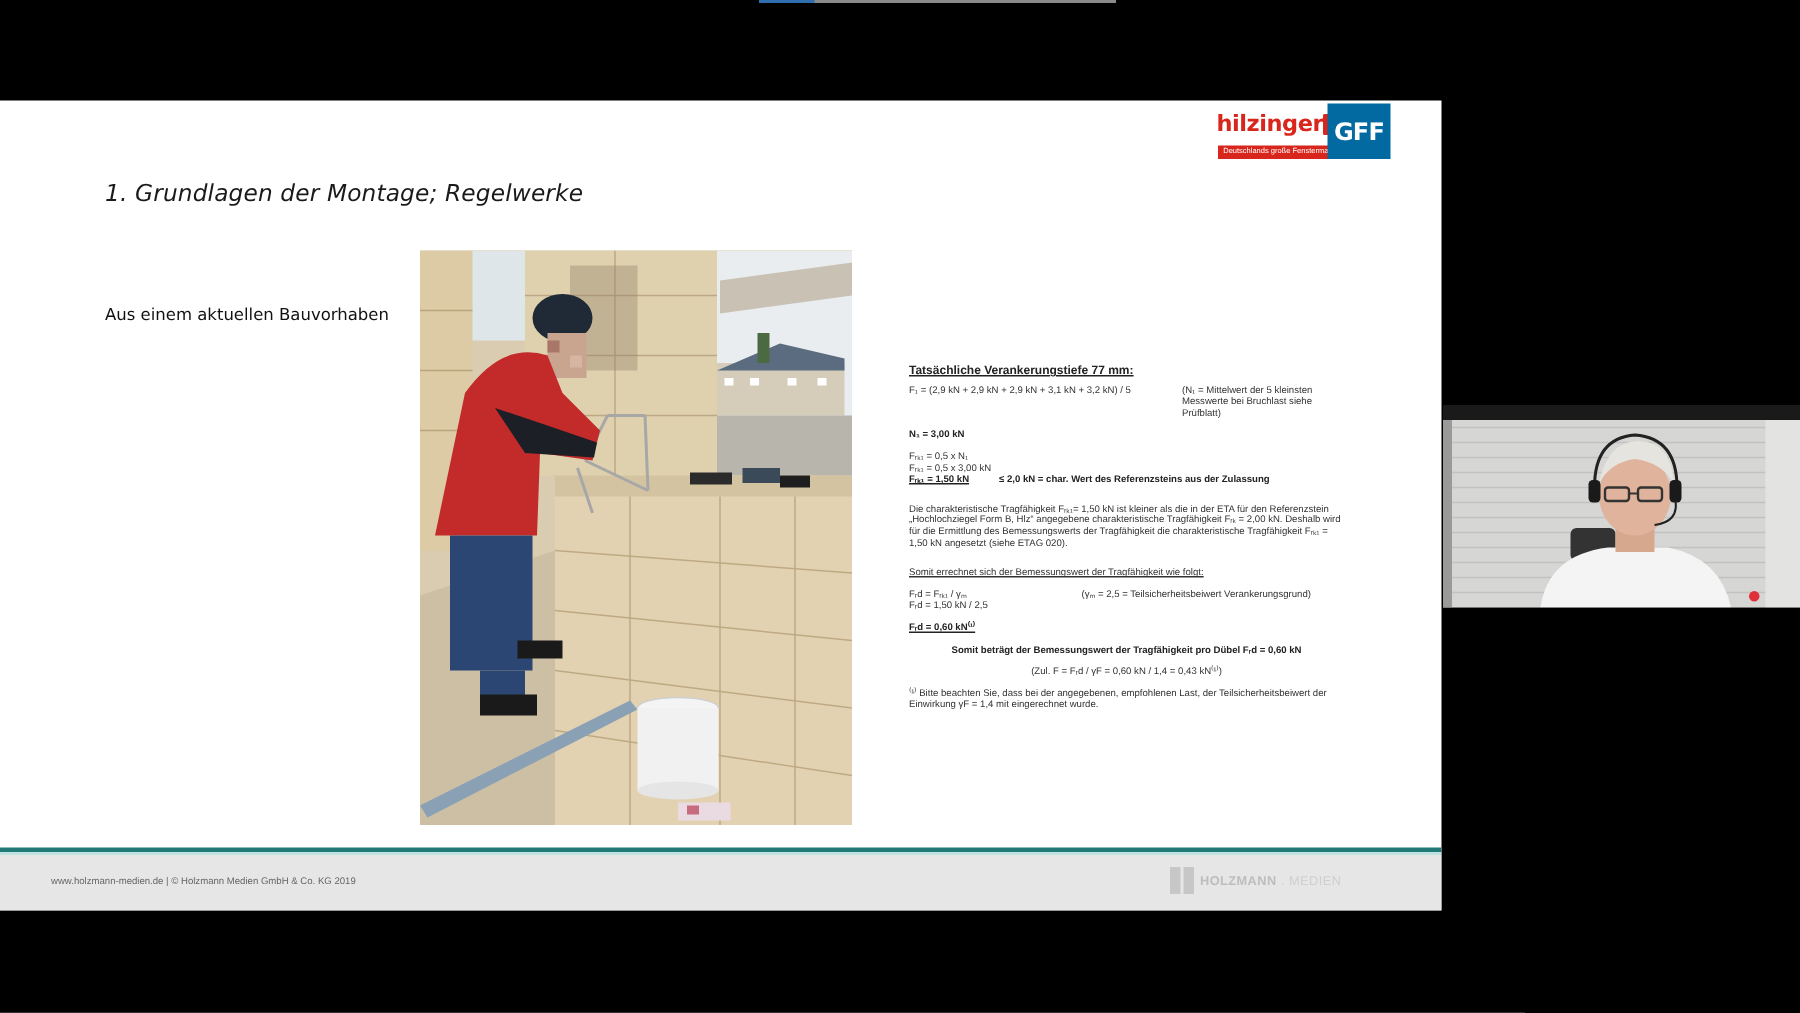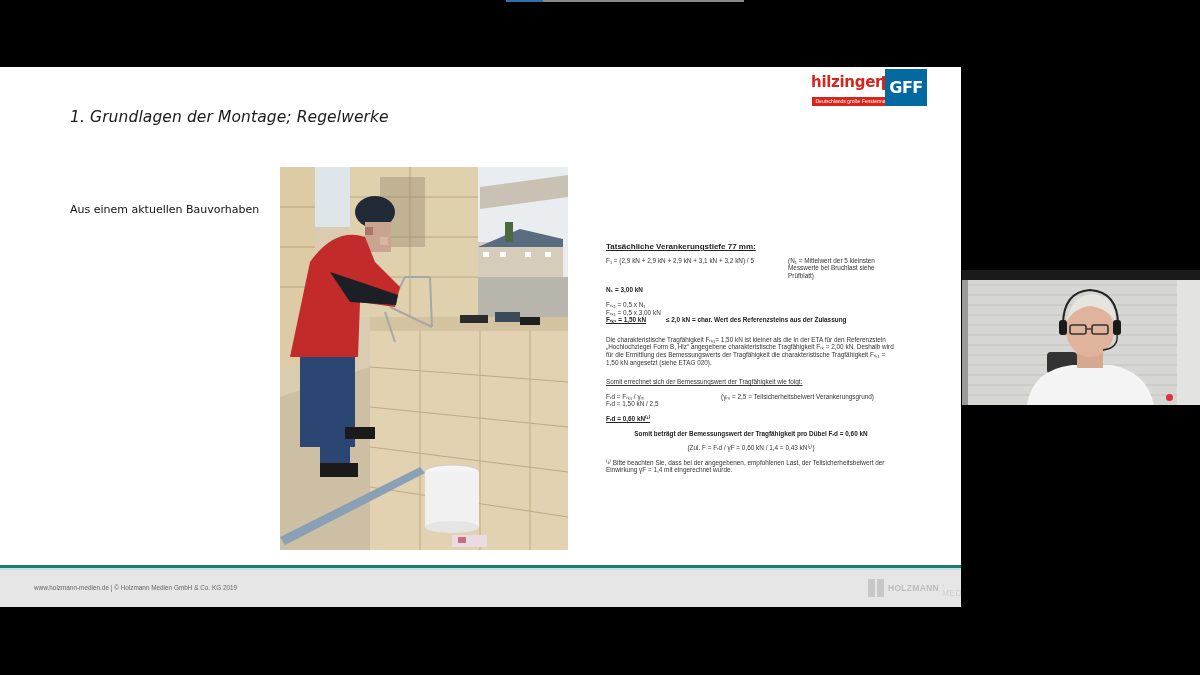--- a/index.html
+++ b/index.html
@@ -4,21 +4,21 @@
   <style>
     * { box-sizing: border-box; margin: 0; padding: 0; }
     html, body { width: 1200px; height: 675px; background: #000; overflow: hidden; font-family: "Liberation Sans", sans-serif; }
     .screen { position: relative; width: 1200px; height: 675px; background: #000; }
 
     .top-progress { position: absolute; left: 506px; top: 0; width: 238px; height: 2px; background: #8a8a8a; }
     .top-progress .fill { width: 37px; height: 2px; background: #2f6fae; }
 
     
     .slide { position: absolute; left: 0; top: 67px; width: 961px; height: 540px; background: #fff; overflow: hidden; }
-    .slide-title { position: absolute; left: 70px; top: 41px; font-family: "DejaVu Sans", sans-serif; font-style: italic; font-size: 15.5px; color: #1a1a1a; letter-spacing: 0.1px; }
+    .slide-title { position: absolute; left: 70px; top: 53px; font-family: "DejaVu Sans", sans-serif; font-style: italic; font-size: 15.5px; color: #1a1a1a; letter-spacing: 0.1px; }
     .slide-subtitle { position: absolute; left: 70px; top: 131px; font-family: "DejaVu Sans", sans-serif; font-size: 11px; line-height: 24px; color: #111; width: 190px; }
 
     .logo-hilzinger { position: absolute; left: 777px; top: 6px; width: 86px; height: 36px; margin-left: 34px; }
     .logo-hilzinger .word { font-family: "DejaVu Sans", sans-serif; font-weight: bold; font-size: 15px; color: #d9261c; letter-spacing: -0.3px; position: absolute; left: 0; top: 0; }
     .logo-hilzinger .mark { position: absolute; right: 0; top: 3px; width: 15px; height: 14px; border: 4px solid #d9261c; border-top-color: #d9261c; border-radius: 1px; }
     .logo-hilzinger .mark::after { content: ""; position: absolute; right: -5px; top: -5px; width: 6px; height: 6px; background: #fff; }
     .logo-hilzinger .tagline { position: absolute; left: 1px; top: 24px; width: 84px; height: 9px; background: #d9261c; color: #fff; font-size: 5px; line-height: 9px; text-align: center; white-space: nowrap; overflow: hidden; }
     .logo-gff { position: absolute; left: 885px; top: 2px; width: 42px; height: 37px; background: #0369a1; color: #fff; font-family: "DejaVu Sans", sans-serif; font-weight: bold; font-size: 16px; display: flex; align-items: center; justify-content: center; letter-spacing: -0.5px; }
 
     
@@ -36,21 +36,21 @@
     .doc .gap { height: 7px; }
     .doc .gap2 { height: 12px; }
     .doc .center { text-align: center; }
     .doc p { margin: 0; }
 
     
     .footer-line { position: absolute; left: 0; top: 498px; width: 961px; height: 3px; background: #1f7a78; }
     .footer-line2 { position: absolute; left: 0; top: 501px; width: 961px; height: 2px; background: #bfe3e0; }
     .footer { position: absolute; left: 0; top: 503px; width: 961px; height: 37px; background: #e6e6e6; }
     .footer-text { position: absolute; left: 34px; top: 14px; font-size: 6.4px; color: #666; }
-    .holzmann-logo { position: absolute; left: 868px; top: 8px; display: flex; align-items: center; }
+    .holzmann-logo { position: absolute; left: 780px; top: 8px; display: flex; align-items: center; }
     .holzmann-logo .bars { display: flex; gap: 2px; margin-right: 4px; }
     .holzmann-logo .bars span { display: block; width: 7px; height: 18px; background: #c7c7c7; }
     .holzmann-logo .name { font-size: 8.5px; font-weight: bold; color: #bdbdbd; letter-spacing: 0.3px; }
     .holzmann-logo .sub { font-size: 8.5px; color: #cfcfcf; margin-left: 3px; letter-spacing: 0.3px; }
 
     
     .webcam { position: absolute; left: 962px; top: 270px; width: 238px; height: 135px; overflow: hidden; background: #cfcfcf; }
     .webcam .rec-dot { position: absolute; right: 27px; bottom: 4px; width: 7px; height: 7px; border-radius: 50%; background: #e0303a; }
   </style>
 </head>

